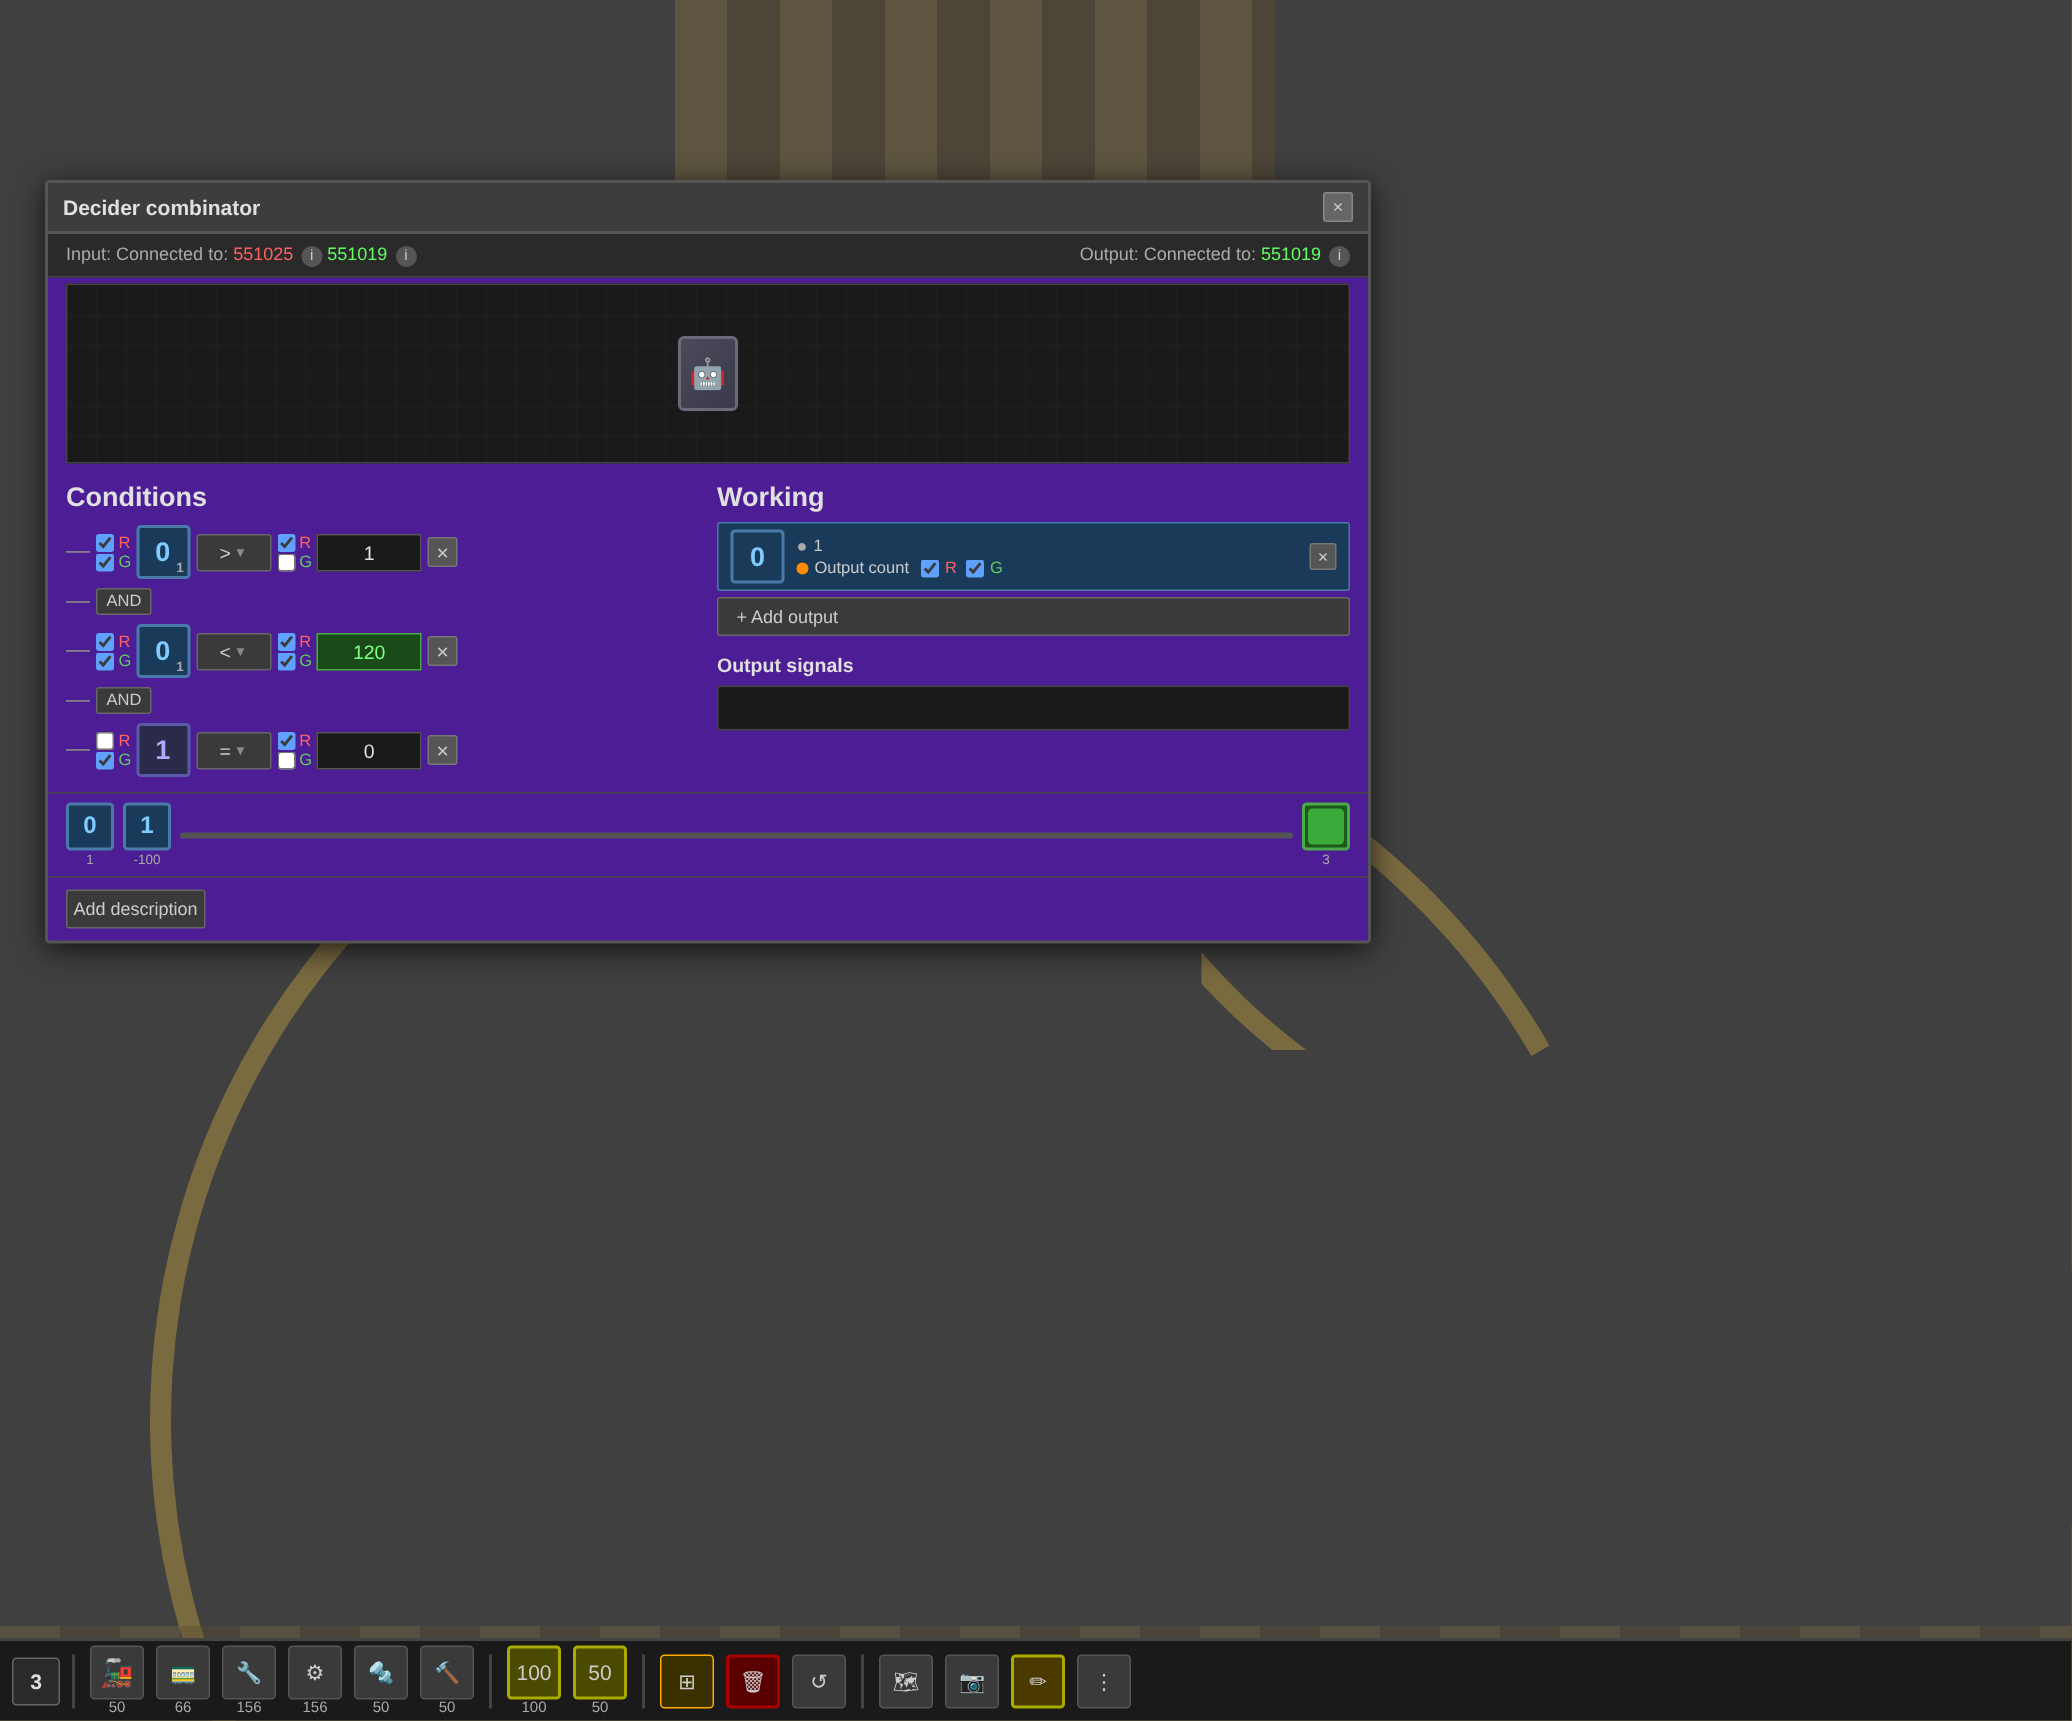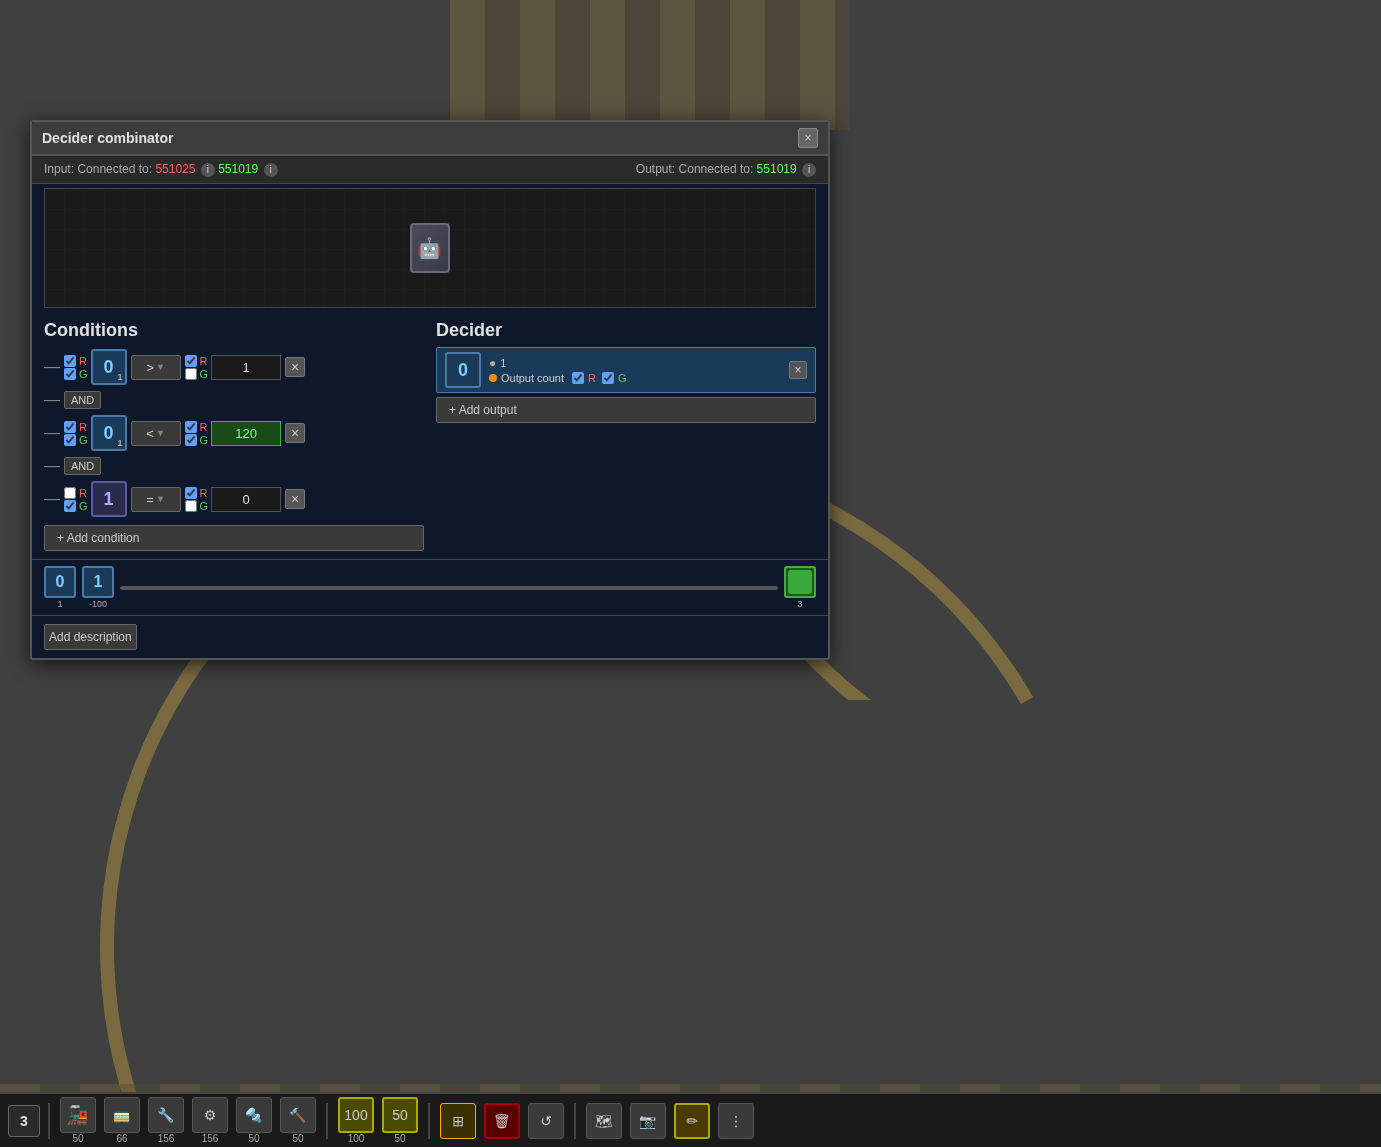--- a/index.html
+++ b/index.html
@@ -19,22 +19,22 @@
       position: absolute;
       inset: 0;
       background: #404040;
     }
 
     
     .modal {
       position: absolute;
       top: 120px;
       left: 30px;
-      width: 800px;
-      background: #0f172a;
+      width: 884px;
+      background: #4c1d95;
       border: 2px solid #555;
       border-radius: 3px;
       box-shadow: 0 4px 20px rgba(0,0,0,0.7);
     }
 
     .modal-titlebar {
       background: #3d3d3d;
       border-bottom: 2px solid #555;
       padding: 6px 10px;
       display: flex;
@@ -672,26 +672,25 @@
               <div class="signal-row">
                 <input type="checkbox" class="signal-checkbox" style="">
                 <span class="signal-letter-g">G</span>
               </div>
             </div>
             <input type="text" class="value-field" value="0" style="">
           </div>
           <div class="remove-btn">×</div>
         </div>
 
-        <button class="add-btn">+ Add condition</button>
       </div>
     </div>
 
     <div class="panel-outputs">
-      <div class="panel-title">Decider</div>
+      <div class="panel-title">Working</div>
 
       <div class="output-item">
         <div class="output-value-btn">0</div>
         <div class="output-details">
           <div class="output-detail-row">
             <span style="color:#aaa;font-size:12px;">●</span>
             <span>1</span>
           </div>
           <div class="output-detail-row">
             <div class="output-orange-dot"></div>
@@ -700,20 +699,24 @@
             <span class="signal-letter-r">R</span>
             <input type="checkbox" class="signal-checkbox" checked="" style="margin-left: 2px;">
             <span class="signal-letter-g">G</span>
           </div>
         </div>
         <div class="output-close">×</div>
       </div>
 
       <button class="add-btn">+ Add output</button>
 
+      <div style="margin-top:12px;">
+        <div class="signals-title">Output signals</div>
+        <div class="output-signals-bar"></div>
+      </div>
     </div>
   </div>
 
   <div class="signals-section">
     <div class="signals-grid">
 
       <div class="signal-chip">
         <div class="signal-chip-value">0</div>
         <div class="signal-chip-label">1</div>
       </div>

